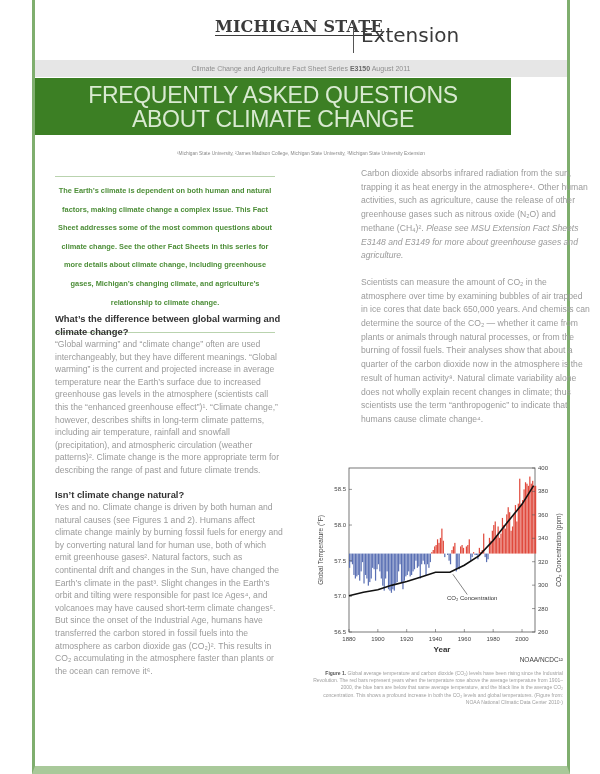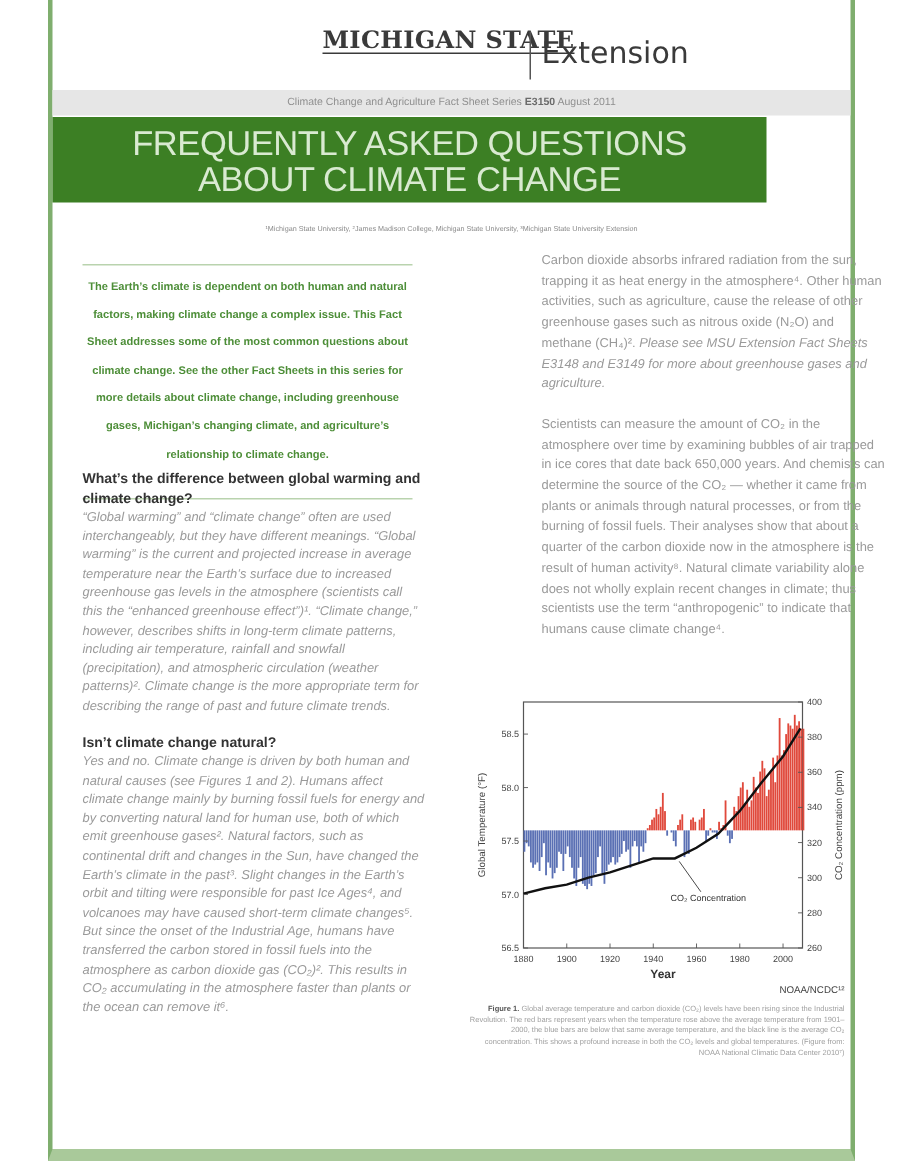--- a/index.html
+++ b/index.html
@@ -19,21 +19,21 @@
 
   .title-bar { position: absolute; left: 0; top: 78px; width: 476px; height: 57px; background: #3c7f24; color: #d9ead1; text-align: center; font-family: "Liberation Sans", sans-serif; font-size: 23px; line-height: 24px; padding-top: 5px; letter-spacing: -0.3px; }
 
   .authors { position: absolute; left: 0; top: 140px; width: 532px; text-align: center; font-size: 7.5px; color: #7a7a7a; font-family: "Liberation Sans", sans-serif; }
   .affil { position: absolute; left: 0; top: 151px; width: 532px; text-align: center; font-size: 4.8px; color: #8a8a8a; font-family: "Liberation Sans", sans-serif; }
 
   .intro { position: absolute; left: 20px; top: 176px; width: 220px; padding-bottom: 20px; border-top: 1px solid #b9d3ae; border-bottom: 1px solid #b9d3ae; padding-top: 5px; font-family: "Liberation Sans", sans-serif; font-weight: bold; font-size: 7.4px; line-height: 18.6px; text-align: center; color: #4d8e38; }
 
   .col-left { position: absolute; left: 20px; top: 313px; width: 228px; font-family: "Liberation Sans", sans-serif; }
   .q-head { font-weight: bold; font-size: 9.4px; line-height: 12.5px; color: #333; }
-  .q-body { font-size: 8.6px; line-height: 12.6px; color: #9a9a9a; font-style: italic; }
+  .q-body { font-size: 8.6px; line-height: 12.6px; color: #9a9a9a; }
   .q2 { margin-top: 12px; }
 
   .col-right { position: absolute; left: 310px; top: 167px; width: 230px; font-family: "Liberation Sans", sans-serif; font-size: 8.6px; line-height: 13.7px; color: #9a9a9a; margin-left: 16px; }
   .col-right .p2 { margin-top: 13px; }
   .col-right i { font-style: italic; }
 
   .figure { position: absolute; left: 278px; top: 462px; width: 255px; height: 210px; }
   .figure svg { position: absolute; left: 0; top: 0; }
 
   .caption { position: absolute; left: 278px; top: 670px; width: 250px; font-family: "Liberation Sans", sans-serif; font-size: 5px; line-height: 7.2px; color: #a0a0a0; text-align: right; }

